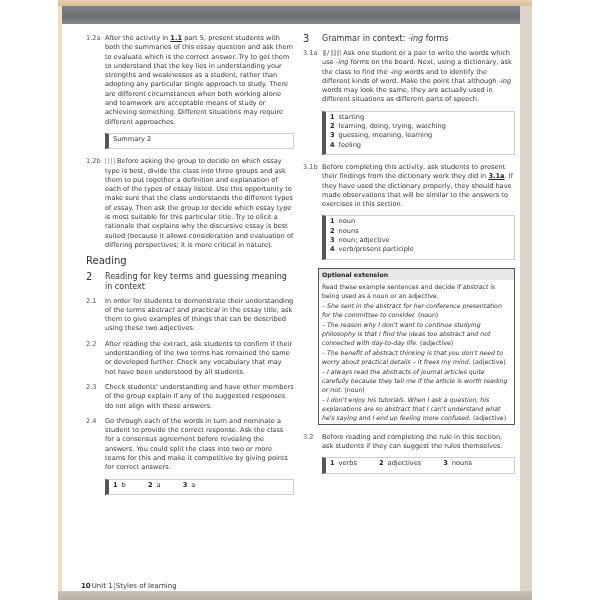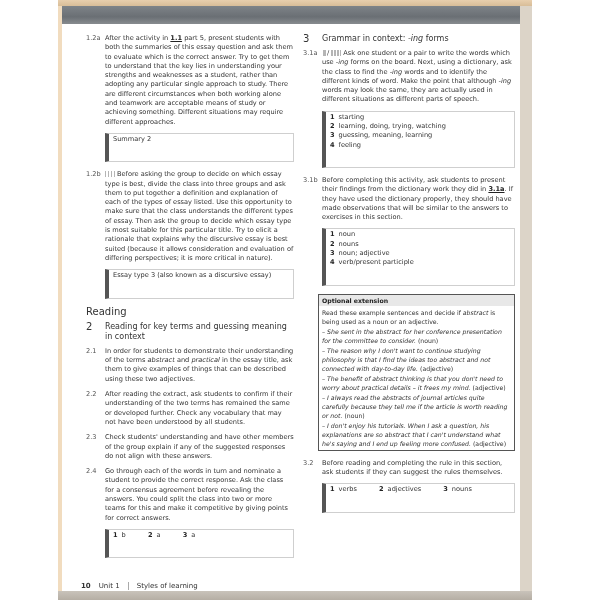--- a/index.html
+++ b/index.html
@@ -45,21 +45,21 @@
     background: repeating-linear-gradient(90deg, #b5b5b5 0 1.5px, transparent 1.5px 3px);
     vertical-align: -0.5px;
   }
   .icon-person {
     display: inline-block; width: 3px; height: 6px; margin: 0 1px;
     background: #b5b5b5; vertical-align: -0.5px;
   }
 
   .answer-box {
     margin: 2px 0 8px 19px; border: 1px solid #cfcfcf; border-left: 4px solid #555;
-    padding: 1px 4px 17px 4px; font-size: 6.6px; line-height: 9.3px;
+    padding: 1px 4px 4px 4px; font-size: 6.6px; line-height: 9.3px;
   }
   .answer-box .n { font-weight: bold; margin-right: 4px; color: #222; }
   .answer-inline span { margin-right: 10px; }
 
   .section-heading {
     font-family: "DejaVu Sans", sans-serif; font-size: 10px; color: #333;
     margin: 4px 0 6px 0;
   }
   .sub-heading { display: flex; font-size: 8px; line-height: 10px; margin-bottom: 5px; color: #333; }
   .sub-heading .num { width: 19px; flex: none; font-size: 10px; }
@@ -68,21 +68,21 @@
   .ext-box {
     margin: 4px 0 8px 15px; border: 1.5px solid #555; font-size: 6.2px; line-height: 9px;
   }
   .ext-title { background: #e8e8e8; font-weight: bold; padding: 1px 3px; color: #222; }
   .ext-body { padding: 2px 3px; }
   .ext-line { margin-top: 1px; }
   .ext-line i { font-style: italic; }
 
   .footer {
     position: absolute; left: 81px; top: 582px; font-size: 7px; color: #333;
-    display: flex; gap: 8px; align-items: flex-start;
+    display: flex; gap: 1px; align-items: flex-start;
   }
   .footer .pg { font-weight: bold; }
   .footer .unit { font-weight: normal; }
   .footer .sep { width: 1px; height: 8px; background: #aaa; }
 </style>
 </head>
 <body>
 
 <div class="frame-outer"></div>
 <div class="frame-right"></div>
@@ -101,23 +101,20 @@
   </div>
   <div class="answer-box">
     <span>Summary 2</span>
   </div>
 
   <div class="item">
     <div class="item-num">1.2b</div>
     <div class="item-text">
       <span class="icon-people"></span><span>Before asking the group to decide on which essay type is best, divide the class into three groups and ask them to put together a definition and explanation of each of the types of essay listed. Use this opportunity to make sure that the class understands the different types of essay. Then ask the group to decide which essay type is most suitable for this particular title. Try to elicit a rationale that explains why the discursive essay is best suited (because it allows consideration and evaluation of differing perspectives; it is more critical in nature).</span>
     </div>
-  </div>
-  <div class="answer-box">
-    <span>Essay type 3 (also known as a discursive essay)</span>
   </div>
 
   <div class="section-heading">Reading</div>
 
   <div class="sub-heading">
     <div class="num">2</div>
     <div class="t">Reading for key terms and guessing meaning in context</div>
   </div>
 
   <div class="item">

